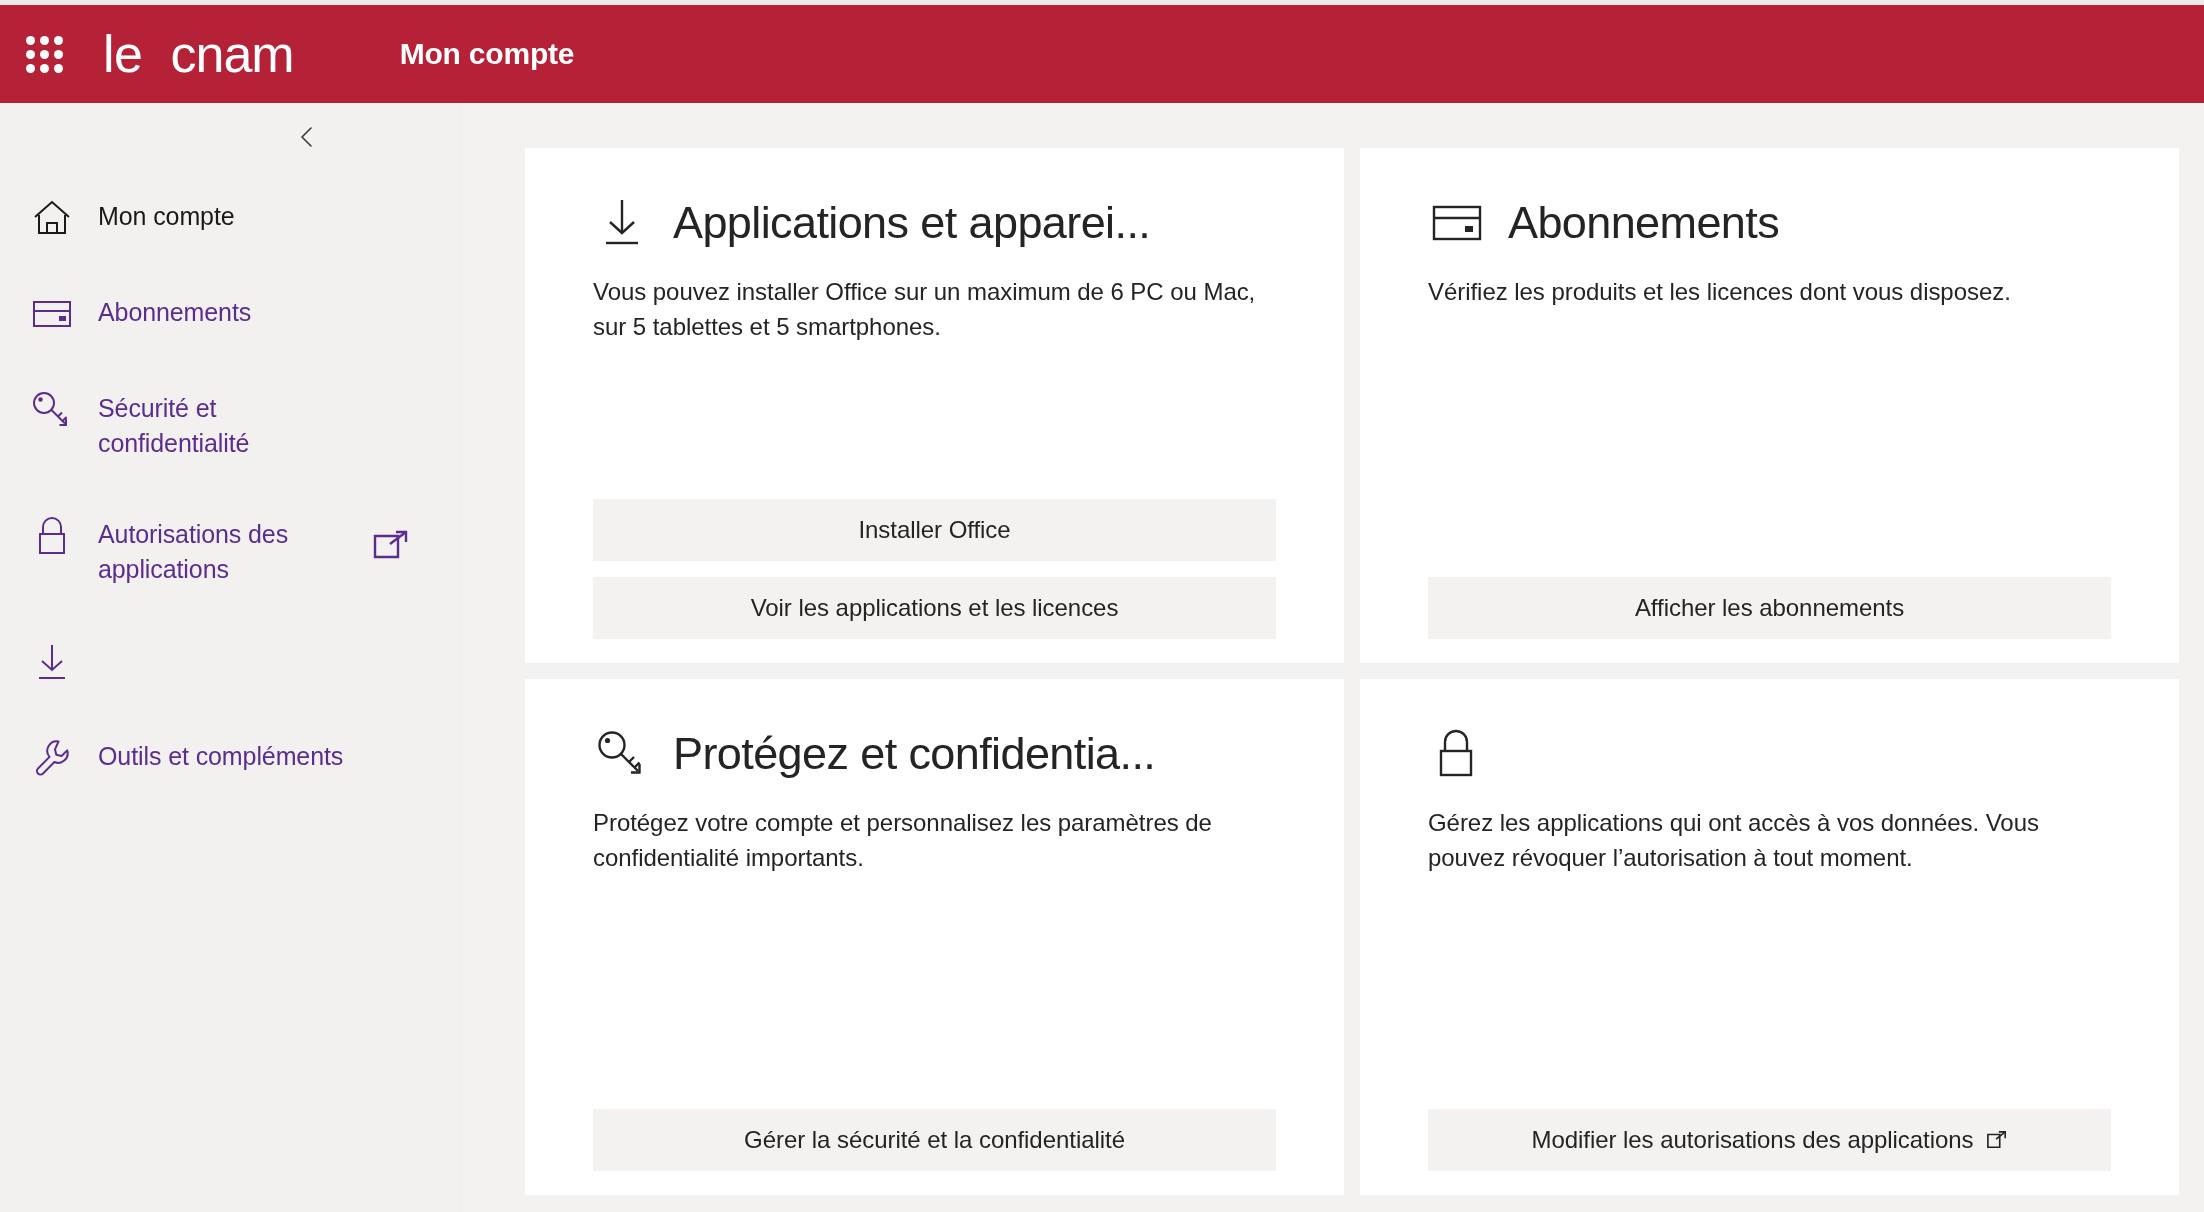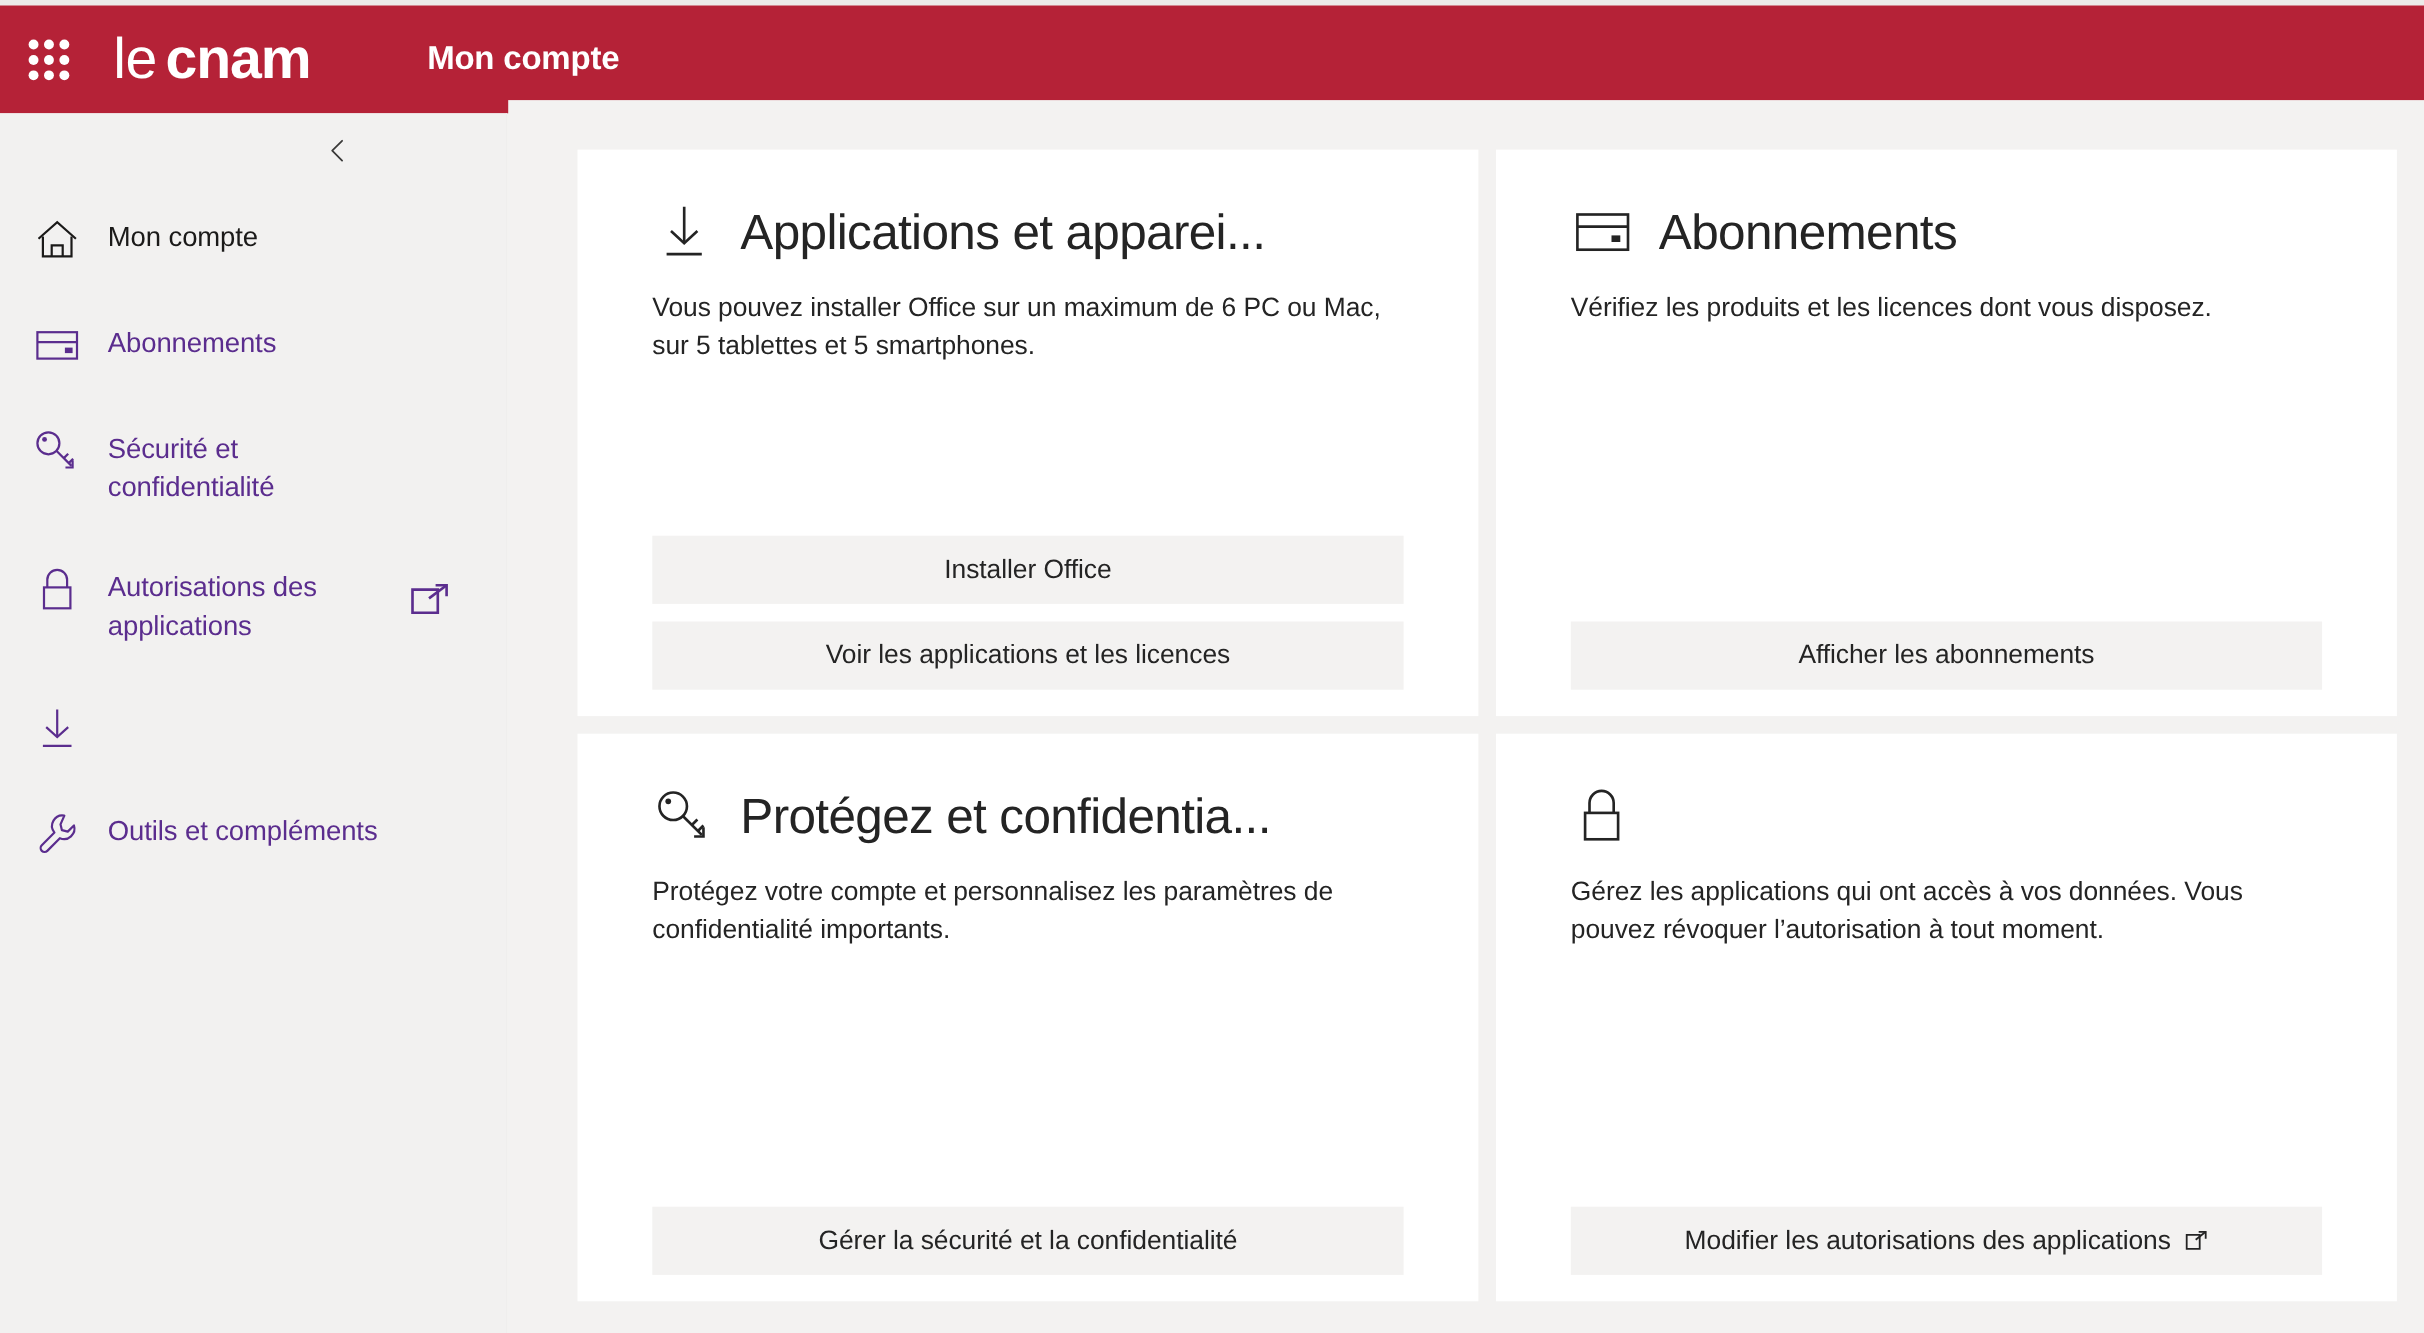--- a/index.html
+++ b/index.html
@@ -70,22 +70,22 @@
     letter-spacing: -0.5px;
     line-height: 1;
     cursor: pointer;
     user-select: none;
   }
   .brand-le {
     font-weight: 300;
     font-family: "Liberation Sans", sans-serif;
   }
   .brand-cnam {
-    font-weight: 700;
-    margin-left: 8px;
+    font-weight: 400;
+    margin-left: 28px;
     letter-spacing: -1px;
     text-align: center;
   }
 
   .header-title {
     color: #ffffff;
     font-size: 30px;
     font-weight: 700;
     margin-left: 106px;
     letter-spacing: -0.2px;
@@ -152,21 +152,21 @@
   .nav-external {
     margin-left: auto;
     flex: 0 0 auto;
     padding-top: 14px;
     padding-right: 30px;
   }
 
   
   .main {
     position: absolute;
-    top: 91px; left: 462px;
+    top: 103px; left: 462px;
     width: 1742px;
     height: 875px;
     background: #f3f2f1;
     padding: 45px 10px 0 63px;
   }
 
   .card-grid {
     display: grid;
     grid-template-columns: 1fr 1fr;
     grid-template-rows: 515px 516px;

